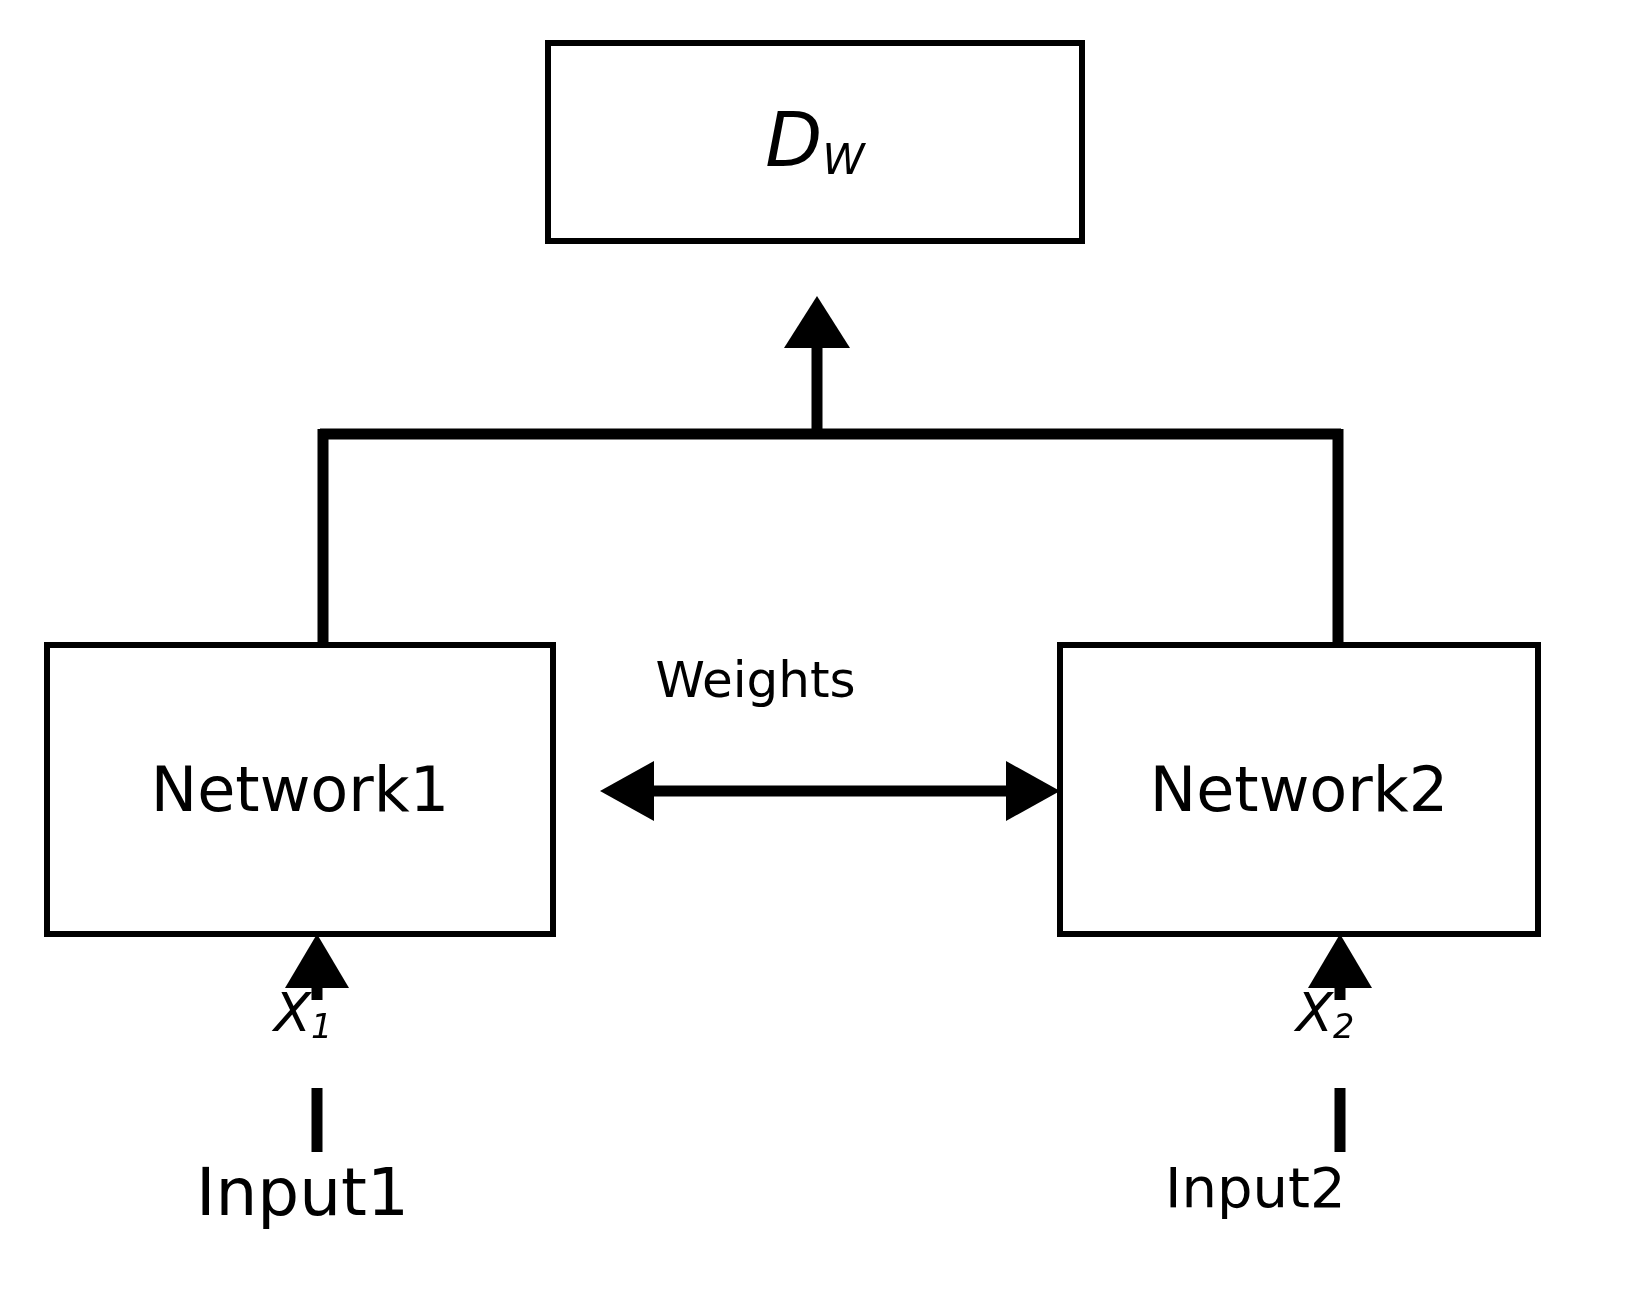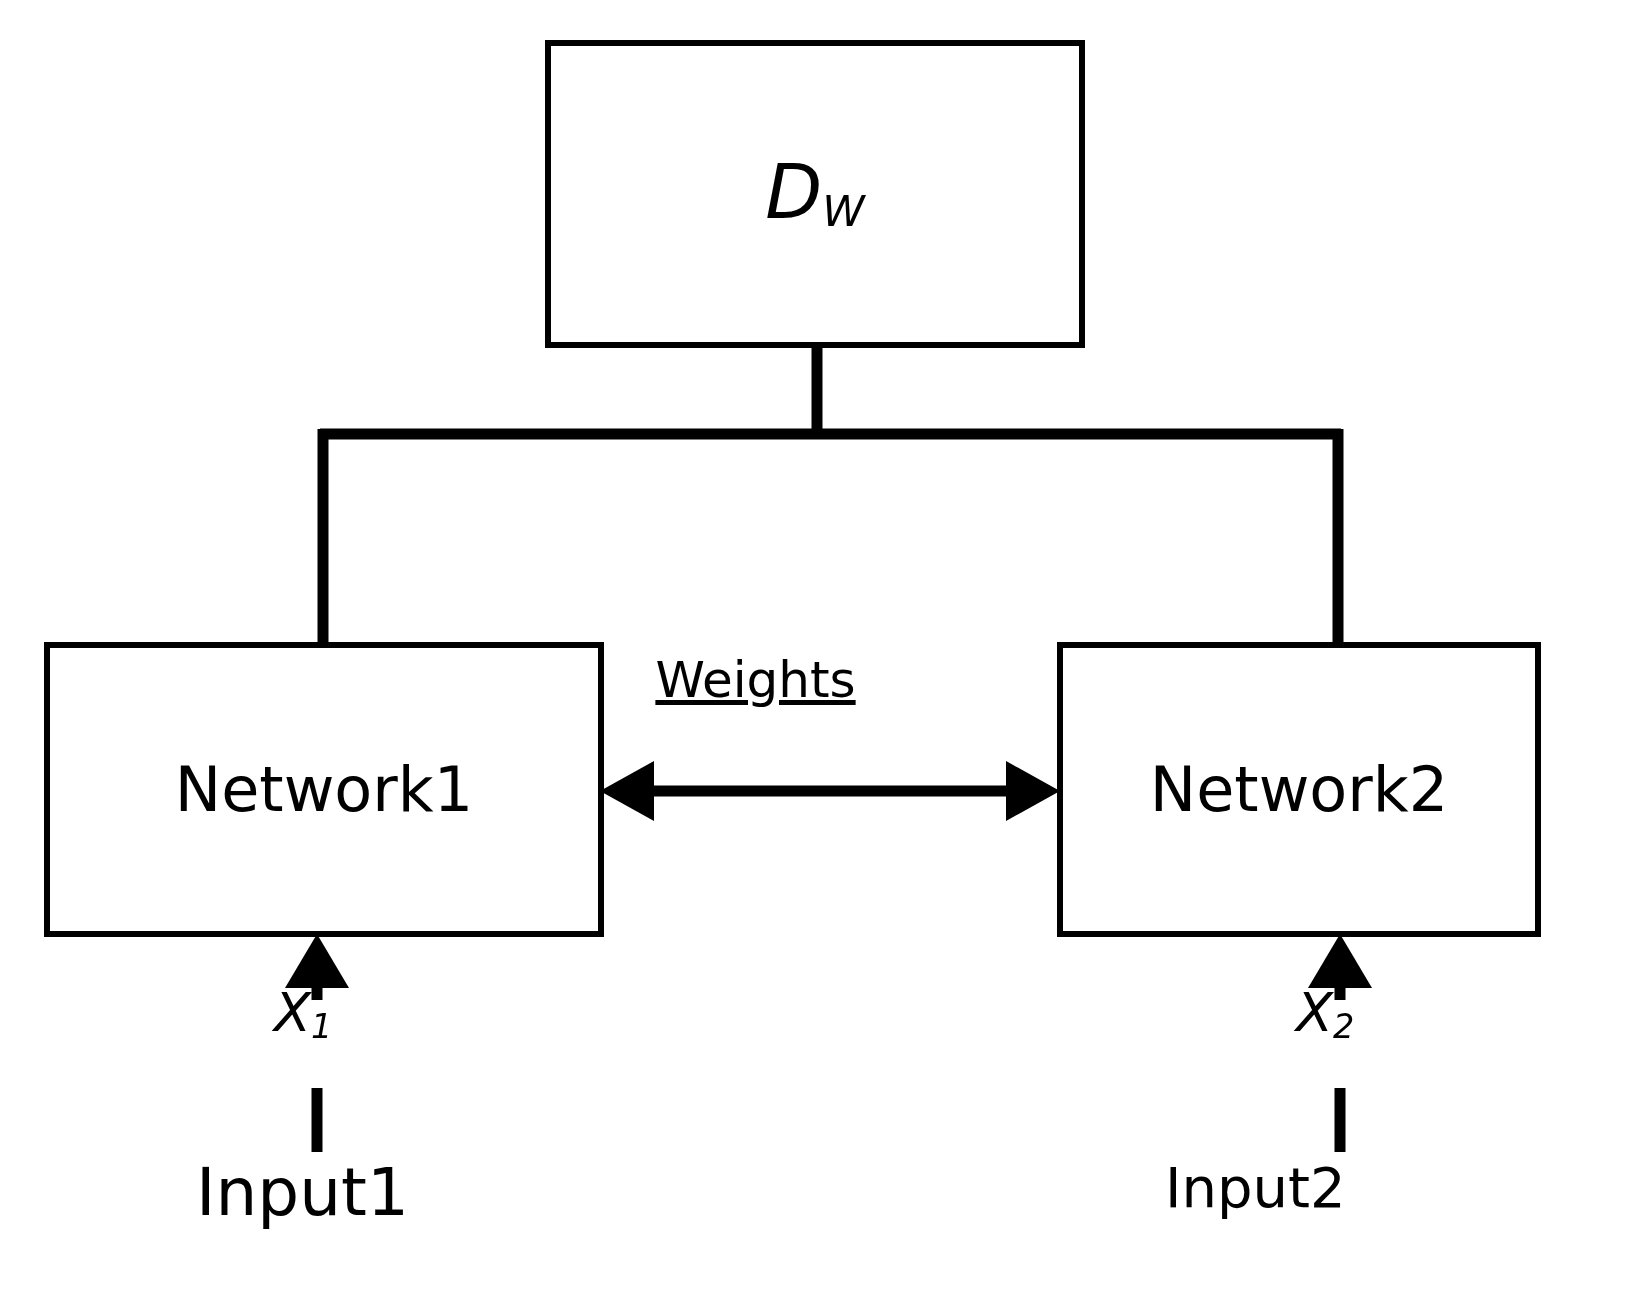--- a/index.html
+++ b/index.html
@@ -29,26 +29,26 @@
     background: #ffffff;
     box-sizing: border-box;
     display: flex;
     align-items: center;
     justify-content: center;
   }
   #box-dw {
     left: 545px;
     top: 40px;
     width: 540px;
-    height: 308px;
+    height: 204px;
   }
   #box-net1 {
     left: 44px;
     top: 642px;
-    width: 560px;
+    width: 512px;
     height: 295px;
   }
   #box-net2 {
     left: 1057px;
     top: 642px;
     width: 484px;
     height: 295px;
   }
   .box-label {
     font-size: 62px;
@@ -74,21 +74,20 @@
     position: absolute;
     white-space: nowrap;
     line-height: 1;
   }
   #weights-label {
     left: 0;
     top: 655px;
     width: 1543px;
     text-align: center;
     font-size: 50px;
-    text-decoration: underline;
   }
   #weights-label span {
     position: relative;
     left: -16px;
   }
   #x1-label {
     left: 274px;
     top: 986px;
     font-size: 54px;
     font-style: italic;

